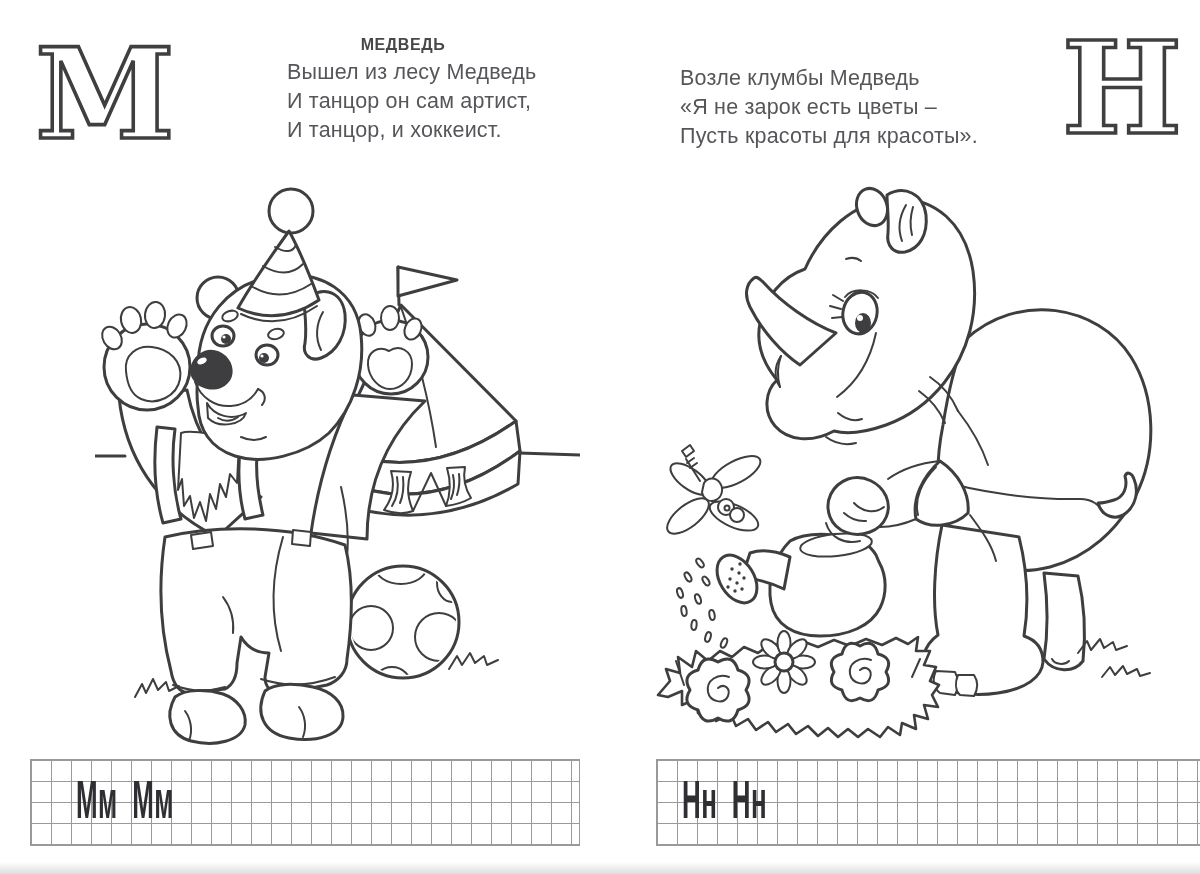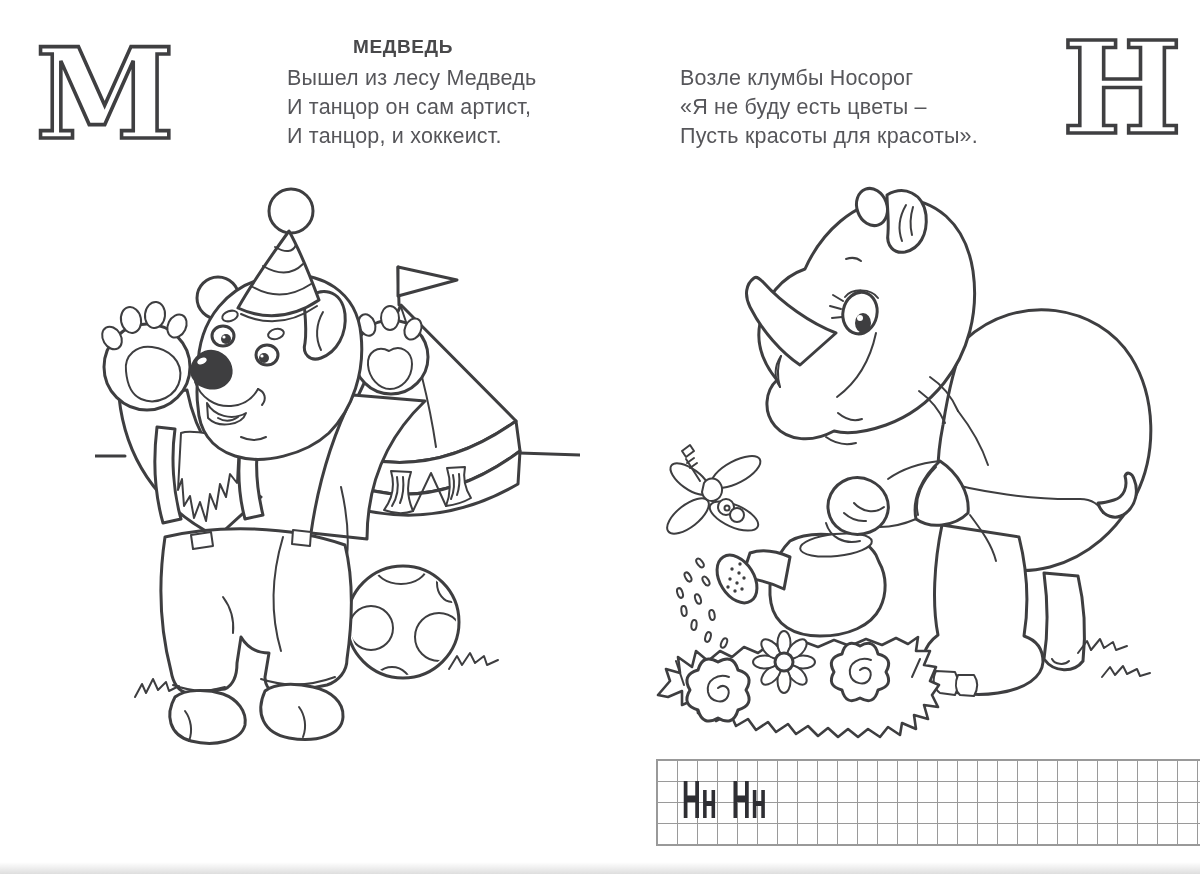--- a/index.html
+++ b/index.html
@@ -6,21 +6,21 @@
   .sheet{
     position:relative;width:1200px;height:874px;background:#ffffff;
     overflow:hidden;font-family:"Liberation Sans",sans-serif;
   }
   .big-letter{position:absolute;}
   .big-letter text{
     font-family:"DejaVu Serif",serif;font-weight:bold;
     fill:#ffffff;stroke:#3f3f41;stroke-width:3.6px;
   }
   .title{
-    position:absolute;font-size:19px;font-weight:bold;color:#48484a;
+    position:absolute;font-size:16px;font-weight:bold;color:#48484a;
     letter-spacing:.6px;text-align:center;width:240px;
   }
   .poem{position:absolute;font-size:21.5px;color:#56565a;line-height:29px;letter-spacing:.2px;}
   .poem div{white-space:nowrap;}
   .illu{position:absolute;}
   .grid-strip{
     position:absolute;height:85px;border:1px solid #999;
     background-image:
       repeating-linear-gradient(to right,#9a9a9a 0 1px,transparent 1px 20px),
       repeating-linear-gradient(to bottom,#9a9a9a 0 1px,transparent 1px 21px);
@@ -44,21 +44,21 @@
 <body>
 
 <div class="sheet">
 
   <svg class="big-letter" style="left:20px;top:22px" width="170" height="160" viewBox="0 0 170 160">
     <text x="85" y="116" font-size="126" text-anchor="middle">М</text>
   </svg>
 
   <div class="title" style="left:283px;top:36px">МЕДВЕДЬ</div>
 
-  <div class="poem" style="left:287px;top:64px">
+  <div class="poem" style="left:287px;top:58px">
     <div>Вышел из лесу Медведь</div>
     <div>И танцор он сам артист,</div>
     <div>И танцор, и хоккеист.</div>
   </div>
 
   <svg class="illu" style="left:95px;top:185px" width="485" height="585" viewBox="0 0 485 585">
     <defs>
         <clipPath id="ballclip">
           <circle cx="308" cy="437" r="53"></circle>
         </clipPath>
@@ -164,25 +164,28 @@
           <path class="thin" d="M94,556 C98,546 96,534 90,526"></path>
           <path class="fw" d="M170,506 C160,528 168,548 194,553 C222,558 247,550 248,532 C249,517 236,506 218,502 C200,498 180,498 170,506 Z"></path>
           <path class="thin" d="M208,552 C212,542 210,530 204,522"></path>
         </g>
         <path class="thin" d="M40,512 l7,-13 l4,9 l7,-14 l5,11 l8,-8 l3,9 l10,-5"></path>
         <path class="thin" d="M354,484 l8,-13 l5,9 l8,-12 l5,10 l9,-7 l3,9 l11,-5"></path>
       </g>
     </g>
   </svg>
 
+  <div class="grid-strip" style="left:30px;top:759px;width:548px">
+    <span class="practice" style="left:45px">Мм Мм</span>
+  </div>
 
 
   <div class="poem" style="left:680px;top:64px">
-    <div>Возле клумбы Носорог</div>
-    <div>«Я не буду есть цветы –</div>
+    <div>Возле клумбы Медведь</div>
+    <div>«Я не зарок есть цветы –</div>
     <div>Пусть красоты для красоты».</div>
   </div>
 
   <svg class="big-letter" style="left:1048px;top:18px" width="160" height="160" viewBox="0 0 160 160">
     <text x="74" y="115" font-size="127" text-anchor="middle">Н</text>
   </svg>
 
   <svg class="illu" style="left:640px;top:185px" width="520" height="585" viewBox="0 0 520 585">
     <g class="ln">
       <g>

